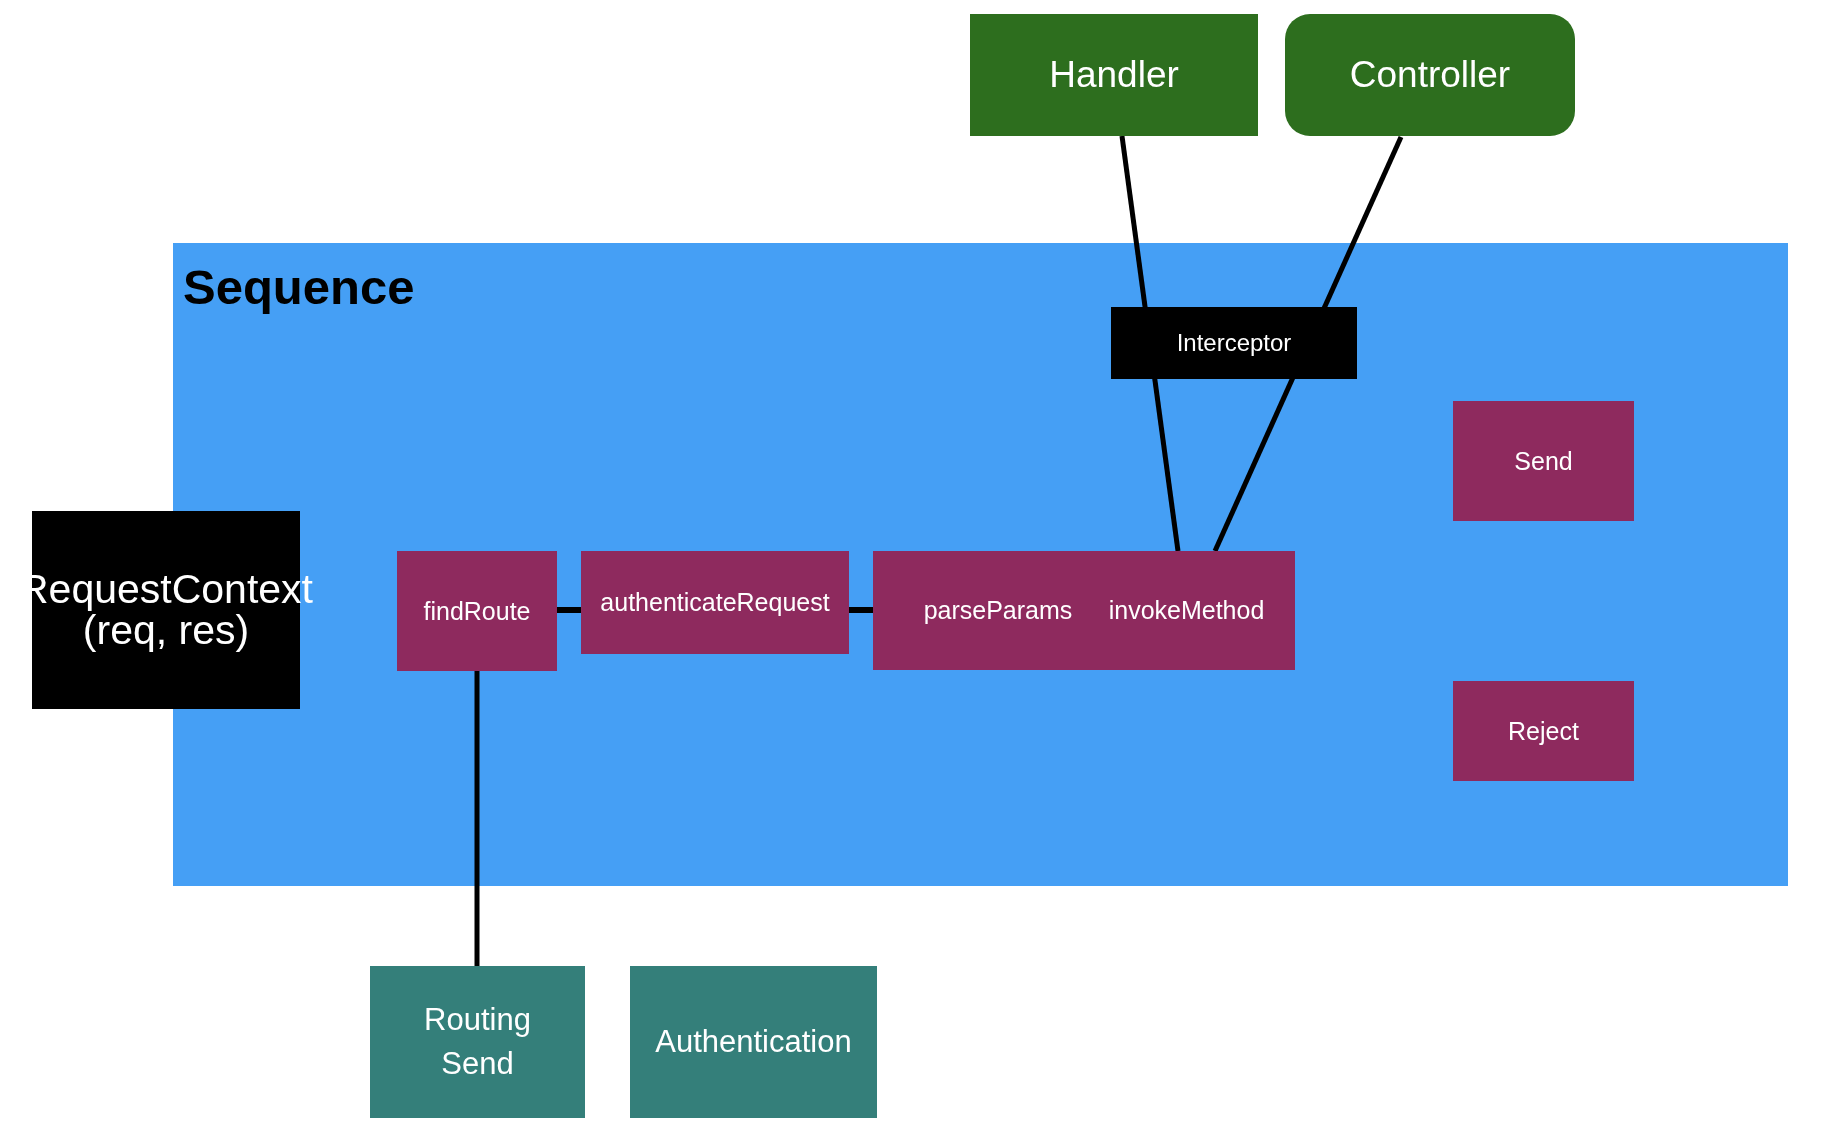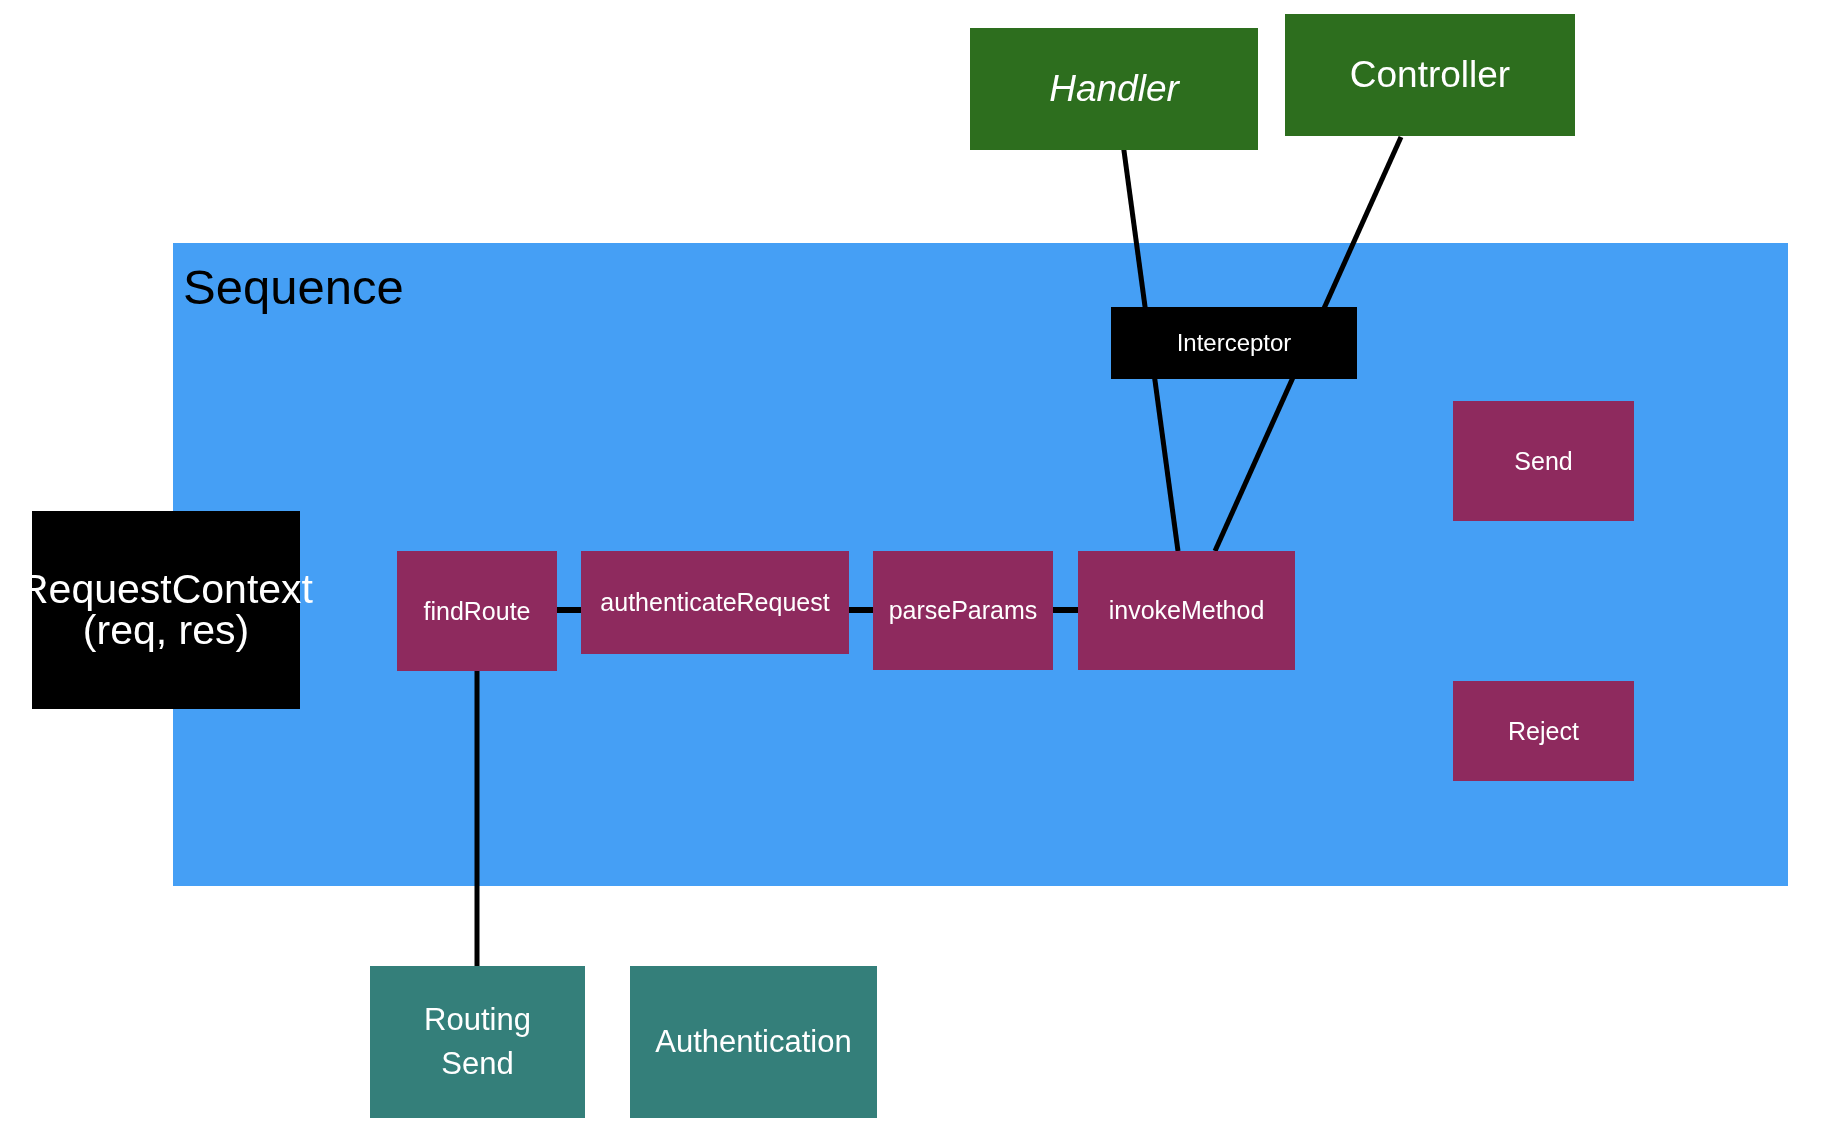--- a/index.html
+++ b/index.html
@@ -22,21 +22,21 @@
     width: 1615px;
     height: 643px;
     background: #459ff5;
   }
   #sequence-title {
     position: absolute;
     left: 183px;
     top: 263px;
     font-size: 49px;
     line-height: 1;
-    font-weight: 400;
+    font-weight: 700;
     color: #000000;
     white-space: nowrap;
   }
   #edges-svg {
     position: absolute;
     left: 0;
     top: 0;
     width: 1824px;
     height: 1126px;
   }
@@ -48,27 +48,27 @@
     justify-content: center;
     text-align: center;
     color: #ffffff;
     white-space: nowrap;
   }
   .green  { background: #2d6e1e; font-size: 37px; }
   .orange { background: #000000; }
   .maroon { background: #8e2a5e; font-size: 25px; }
   .teal   { background: #347f7a; font-size: 31px; line-height: 44px; }
 
-  #node-handler        { left: 970px;  top: 28px;  width: 288px; height: 122px; font-style: italic; }
-  #node-controller     { left: 1285px; top: 14px;  width: 290px; height: 122px; }
+  #node-handler        { left: 970px;  top: 14px;  width: 288px; height: 122px; }
+  #node-controller     { left: 1285px; top: 14px;  width: 290px; height: 122px; border-radius: 25px; }
   #node-interceptor    { left: 1111px; top: 307px; width: 246px; height: 72px; font-size: 24px; }
   #node-request-context{ left: 32px;   top: 511px; width: 268px; height: 198px; font-size: 41px; line-height: 41px; }
   #node-find-route     { left: 397px;  top: 551px; width: 160px; height: 120px; }
   #node-authenticate   { left: 581px;  top: 551px; width: 268px; height: 103px; }
-  #node-parse-params   { left: 873px;  top: 551px; width: 180px; height: 119px; }
+  #node-parse-params   { left: 873px;  top: 551px; width: 180px; height: 119px; padding-left: 35px; }
   #node-invoke-method  { left: 1078px; top: 551px; width: 217px; height: 119px; }
   #node-send           { left: 1453px; top: 401px; width: 181px; height: 120px; }
   #node-reject         { left: 1453px; top: 681px; width: 181px; height: 100px; }
   #node-routing-table  { left: 370px;  top: 966px; width: 215px; height: 152px; }
   #node-authentication { left: 630px;  top: 966px; width: 247px; height: 152px; }
 </style>
 </head>
 <body>
 
 <div id="canvas">

